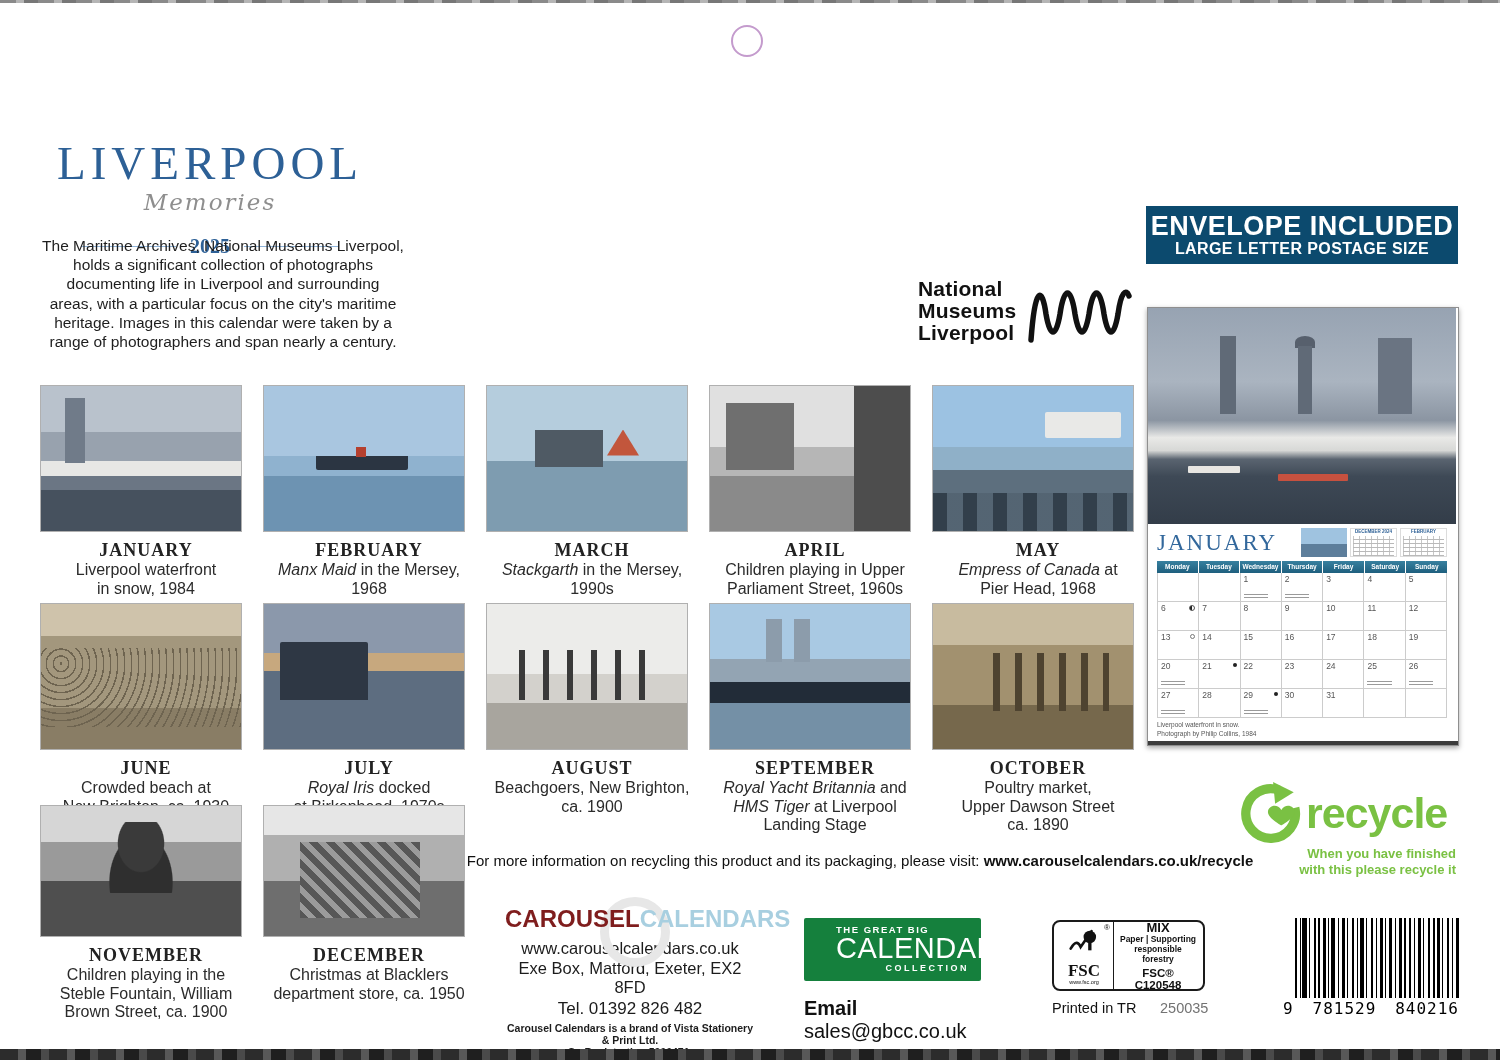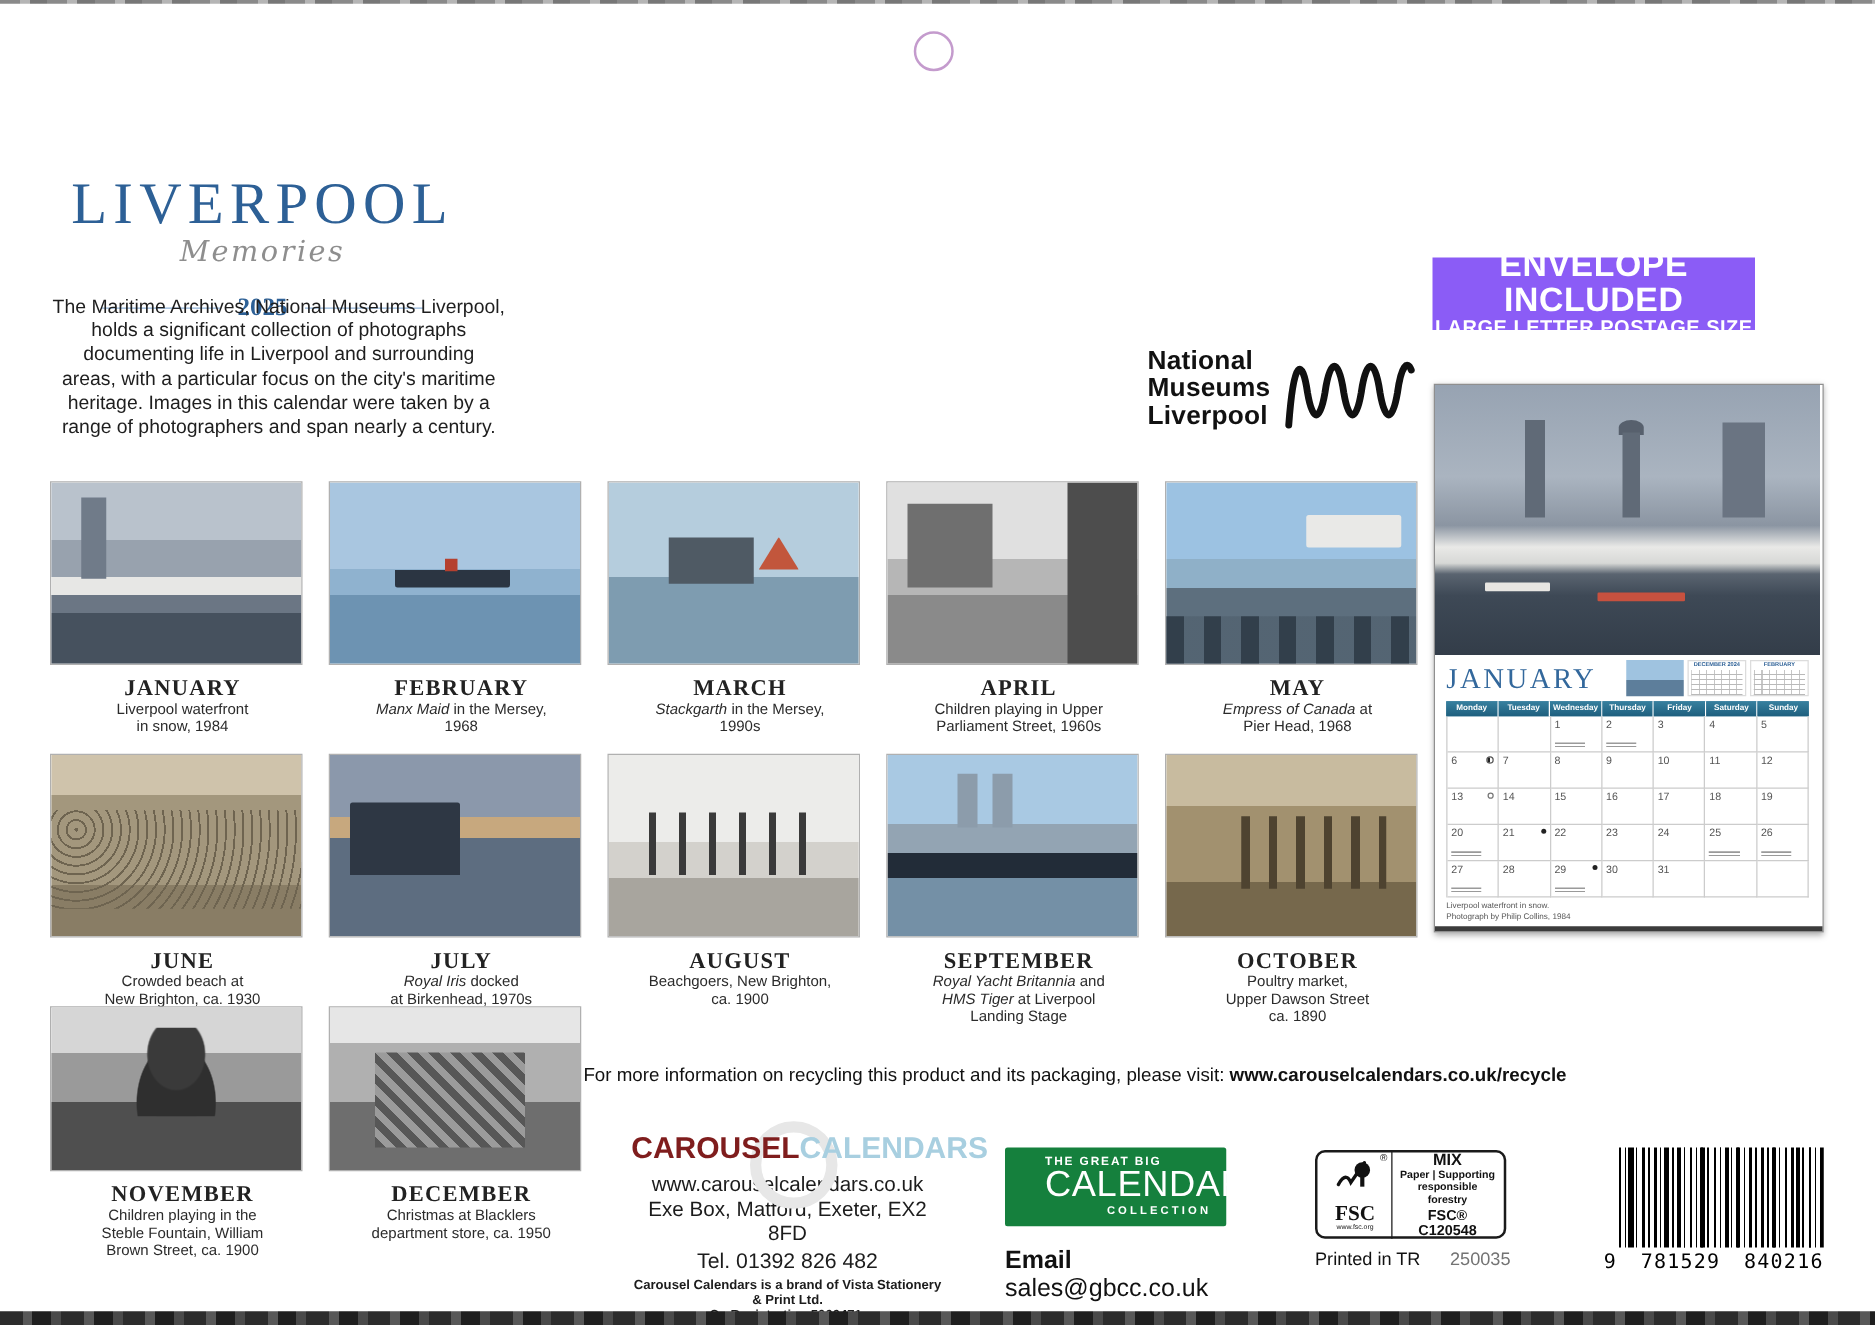--- a/index.html
+++ b/index.html
@@ -20,21 +20,21 @@
   .rule-row{display:flex;align-items:center;justify-content:center;margin-top:20px;}
   .rule-line{height:1px;background:#8fb3d9;width:95px;}
   .t-year{font-family:"Liberation Serif",serif;font-size:20px;color:#2d6096;margin:0 14px;font-weight:600;}
   .intro{left:33px;top:236px;width:380px;text-align:center;font-size:15.5px;line-height:1.24;
     color:#1e1e1e;white-space:pre-line;}
   
   .nml{left:918px;top:278px;display:flex;align-items:center;}
   .nml-text{font-size:21px;font-weight:bold;color:#111;line-height:1.05;white-space:pre-line;letter-spacing:.2px;}
   .nml svg{margin-left:12px;}
   
-  .env-banner{left:1146px;top:206px;width:258px;height:58px;background:#8b5cf6;color:#fff;
+  .env-banner{left:1146px;top:206px;width:312px;height:58px;background:#0c4a6e;color:#fff;
     text-align:center;display:flex;flex-direction:column;justify-content:center;}
   .env1{font-size:27px;font-weight:bold;letter-spacing:.5px;line-height:1.05;}
   .env2{font-size:16px;font-weight:bold;letter-spacing:.4px;}
   
   #preview{left:1147px;top:307px;width:310px;height:437px;background:#fff;border:1px solid #8f8f8f;
     box-shadow:0 2px 5px rgba(0,0,0,.35);}
   .pv-photo{position:absolute;left:0;top:0;width:308px;height:216px;
     background:linear-gradient(180deg,#97a3b2 0%,#aab4c0 34%,#8b95a2 52%,#e9e9e7 60%,#d7d8d6 66%,#5a6470 70%,#3e4956 78%,#333d49 100%);}
   .tower{position:absolute;background:#606a77;}
   .tw1{left:72px;top:28px;width:16px;height:78px;}
@@ -69,21 +69,21 @@
   .moon.outline{border:1px solid #777;width:3px;height:3px;}
   .moon.half{background:linear-gradient(90deg,#222 50%,#fff 50%);border:.5px solid #555;}
   .pv-caption{font-size:6.5px;color:#555;line-height:1.35;white-space:pre-line;margin-top:3px;}
   .pv-strip{position:absolute;left:0;bottom:0;width:100%;height:4px;background:#3c3c3c;}
   
   .month{position:absolute;width:225px;}
   .photo{position:relative;width:200px;height:145px;border:1px solid #b0b0b0;overflow:hidden;}
   .month.short .photo{height:130px;}
   .caption{width:240px;margin-left:-14px;text-align:center;margin-top:8px;}
   .mname{font-family:"Liberation Serif",serif;font-size:18px;font-weight:600;letter-spacing:1px;color:#222;}
-  .mdesc{font-size:12px;color:#2b2b2b;line-height:1.16;white-space:pre-line;}
+  .mdesc{font-size:16px;color:#2b2b2b;line-height:1.16;white-space:pre-line;}
   .mdesc i{font-style:italic;}
   
   .ph{position:absolute;inset:0;}
   .ph-january{background:linear-gradient(180deg,#b9c2cc 0 32%,#98a2ae 32% 52%,#e7e7e5 52% 62%,#6b7684 62% 72%,#46515e 72% 100%);}
   .ph-january::before{content:"";position:absolute;left:12%;top:8%;width:10%;height:45%;background:#707b89;}
   .ph-february{background:linear-gradient(180deg,#a9c6e0 0 48%,#8fb2cf 48% 62%,#6d93b2 62% 100%);}
   .ph-february::before{content:"";position:absolute;left:26%;top:48%;width:46%;height:10%;background:#2b3542;border-radius:0 0 2px 2px;}
   .ph-february::after{content:"";position:absolute;left:46%;top:42%;width:5%;height:7%;background:#b5402f;}
   .ph-march{background:linear-gradient(180deg,#b5cddd 0 52%,#7e9cb0 52% 100%);}
   .ph-march::before{content:"";position:absolute;left:24%;top:30%;width:34%;height:26%;background:#4f5a64;}
@@ -439,20 +439,32 @@
     <div class="fsc-right">
       <div class="fsc-mix">MIX</div>
       <div class="fsc-sup">Paper | Supporting
 responsible forestry</div>
       <div class="fsc-code">FSC® C120548</div>
     </div>
   </div>
   <div class="abs printed">Printed in TR</div>
   <div class="abs itemno">250035</div>
 
+  <div class="abs recycle-logo">
+    <div class="rec-row">
+      <svg width="62" height="62" viewBox="0 0 60 60">
+        <path d="M38,8 A24,24 0 1 0 53,25" fill="none" stroke="#7ac143" stroke-width="9" stroke-linecap="butt"></path>
+        <path d="M32,0 L52,10 L34,21 Z" fill="#7ac143"></path>
+        <path d="M40,27 c-4-7-13-4-13,2 c0,6 13,13 13,13 c0,0 13-7 13-13 c0-6-9-9-13-2 z" fill="#7ac143"></path>
+      </svg>
+      <div class="rec-word">recycle</div>
+    </div>
+    <div class="rec-tag">When you have finished
+with this please recycle it</div>
+  </div>
 
   <div class="abs barcode">
     <div class="bars"></div>
     <div class="bc-digits">
       <span>9</span>
       <span>781529</span>
       <span>840216</span>
     </div>
   </div>
 

